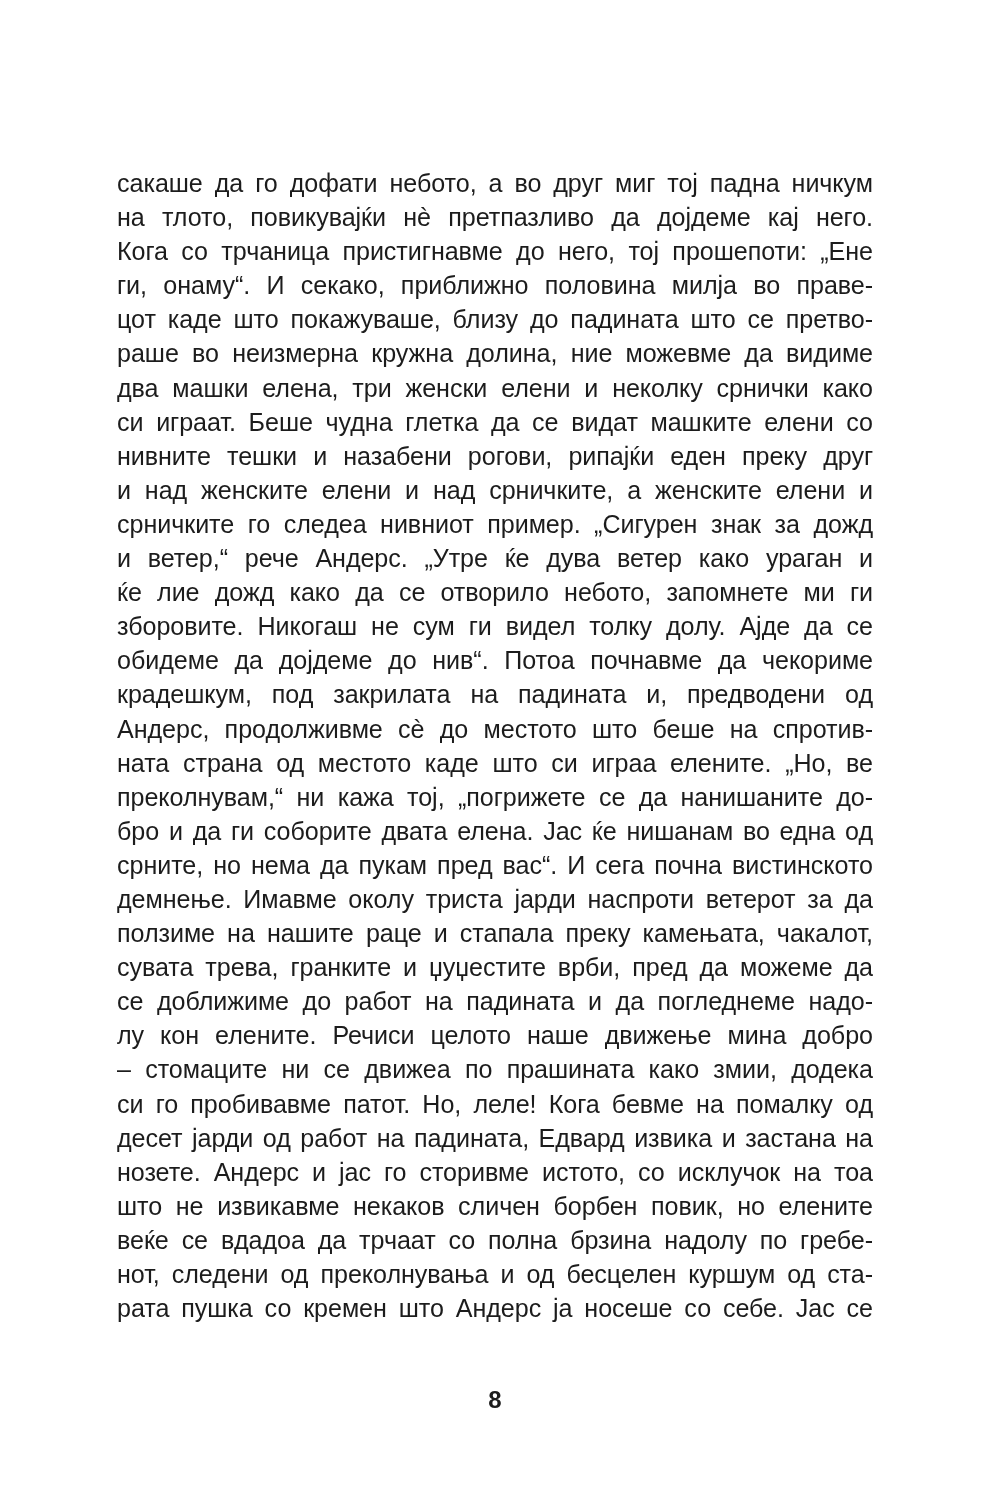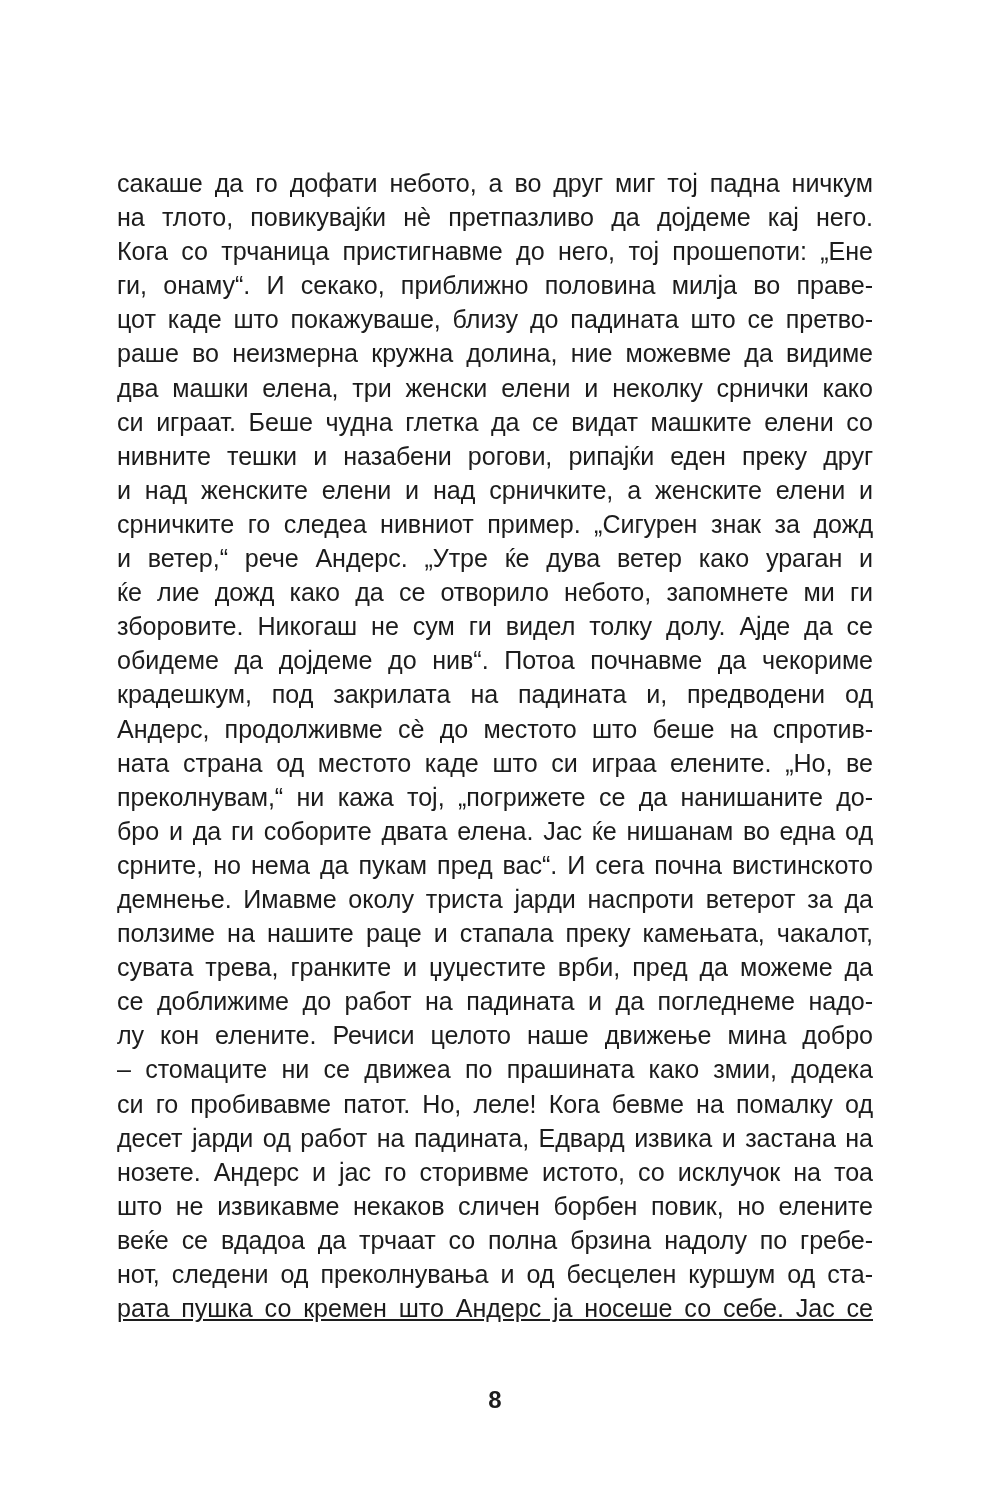--- a/index.html
+++ b/index.html
@@ -48,21 +48,20 @@
   .line {
     display: block;
     text-align: justify;
     text-align-last: justify;
     height: 34.1px;
     line-height: 34.1px;
     white-space: nowrap;
   }
   .line.last-line {
     text-align-last: justify;
-    text-decoration: underline;
   }
 
   .page-number {
     position: absolute;
     left: 0;
     right: 0;
     top: 1386px;
     text-align: center;
     font-size: 24px;
     font-weight: 700;

